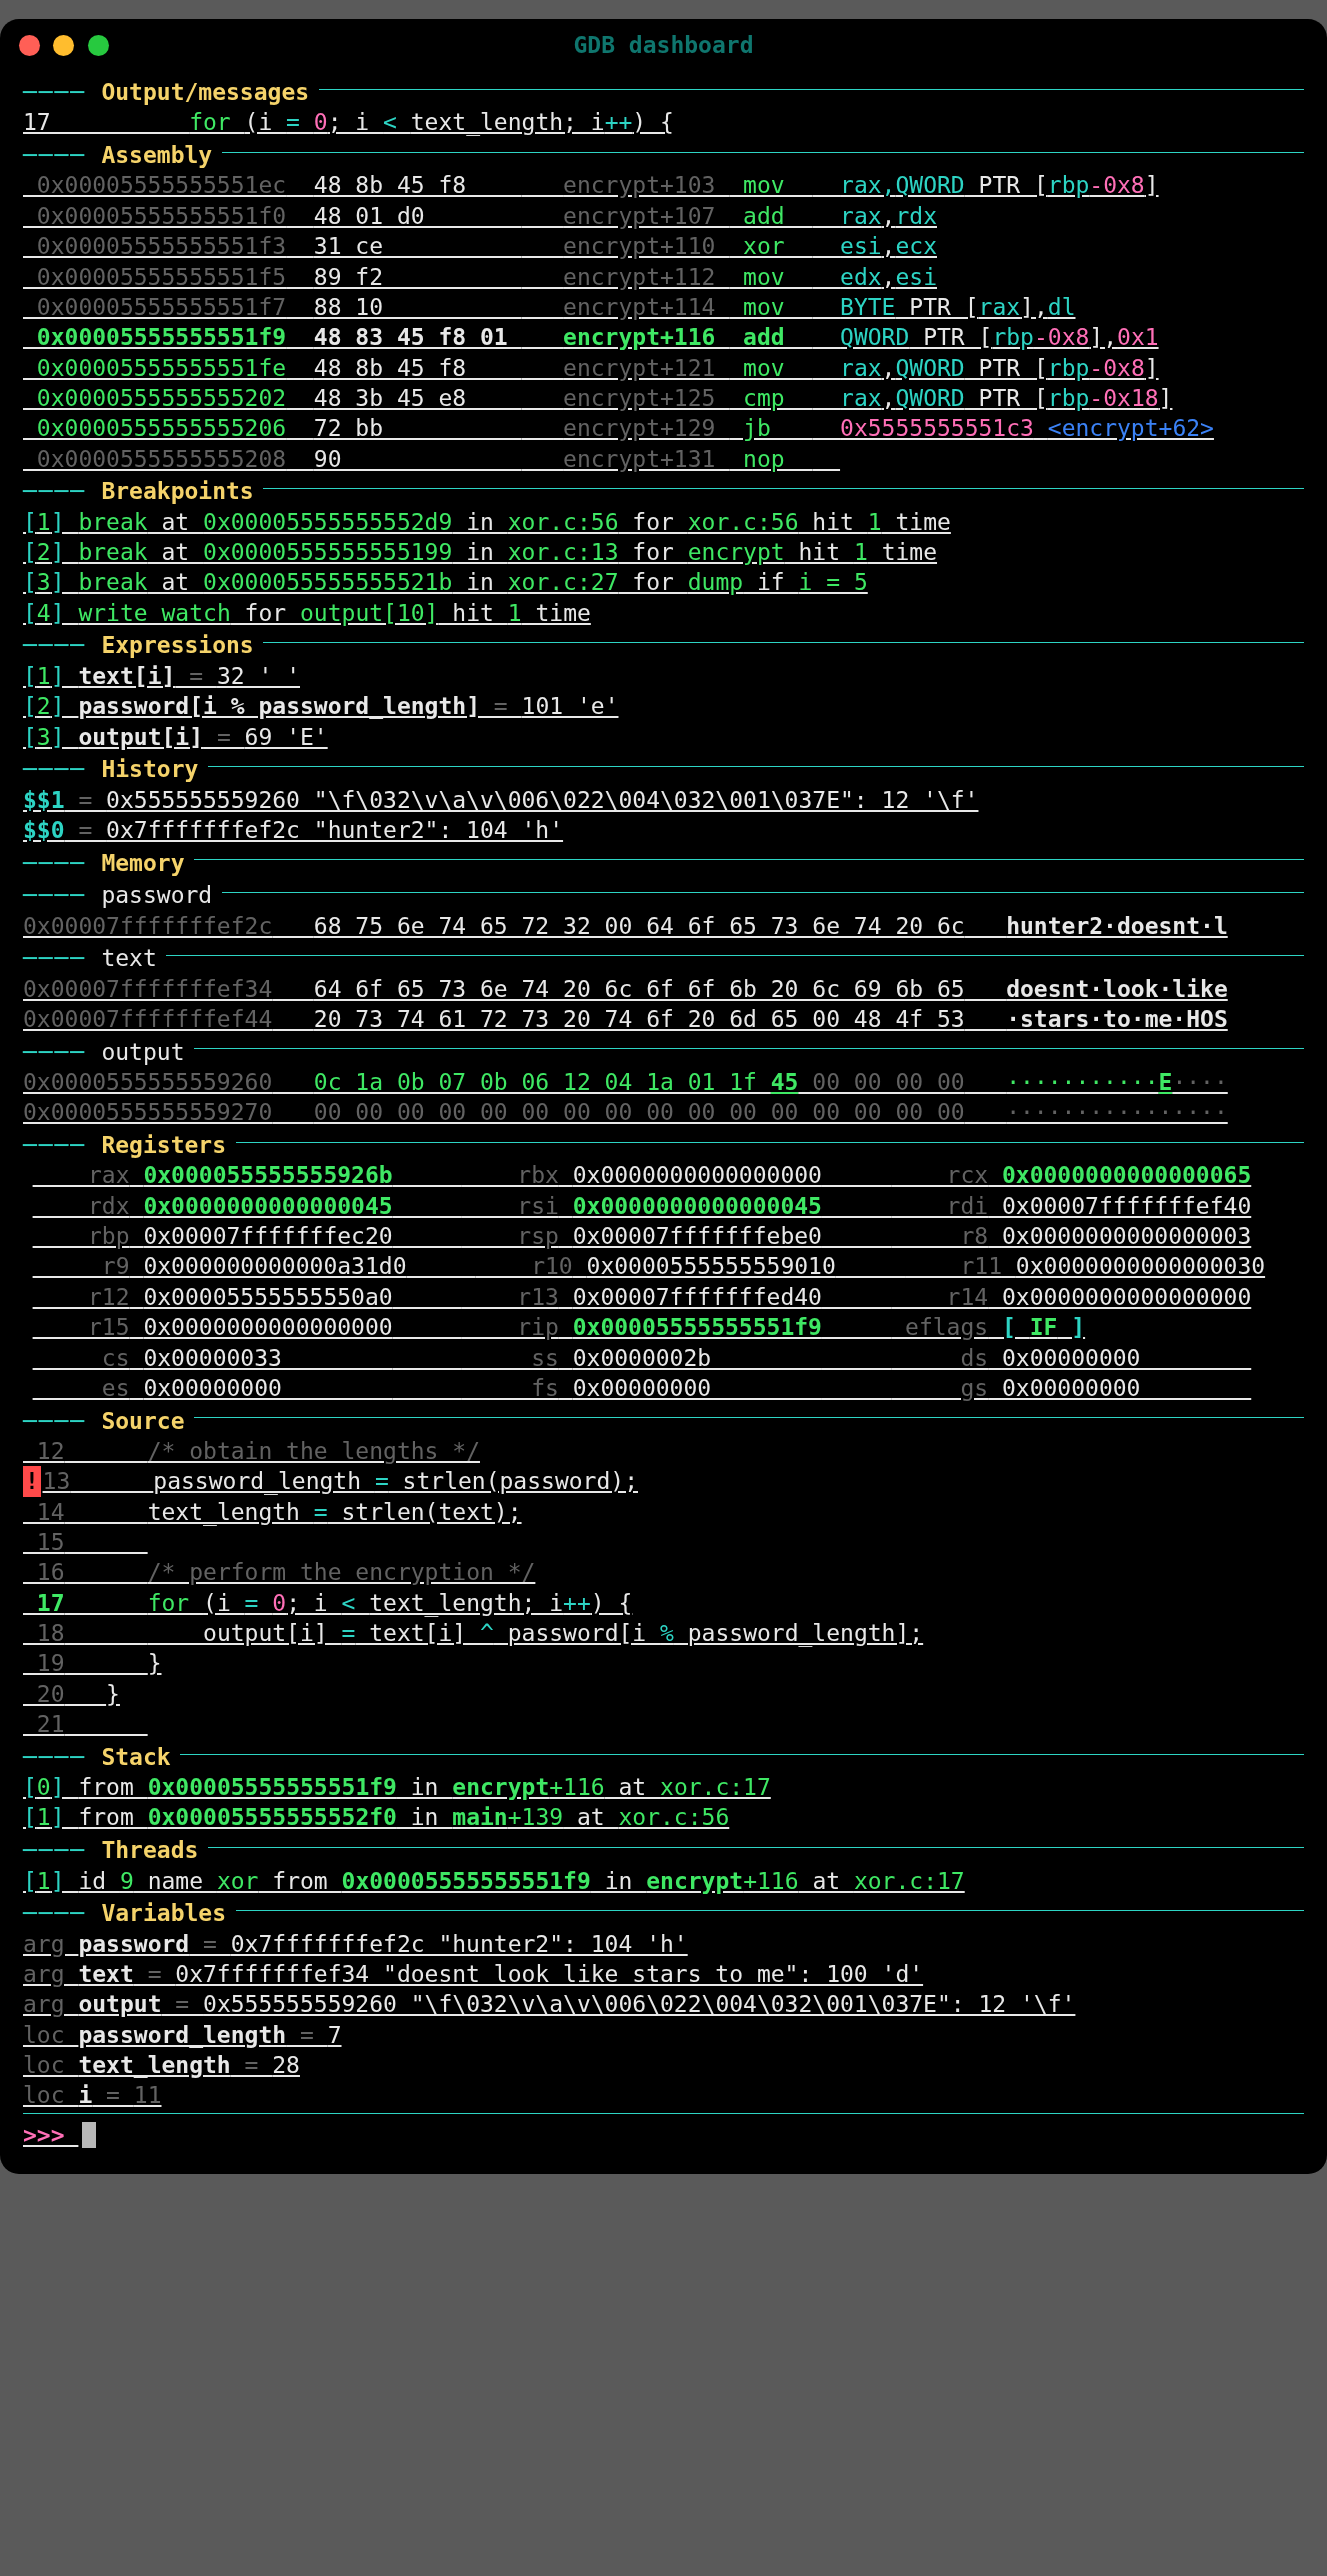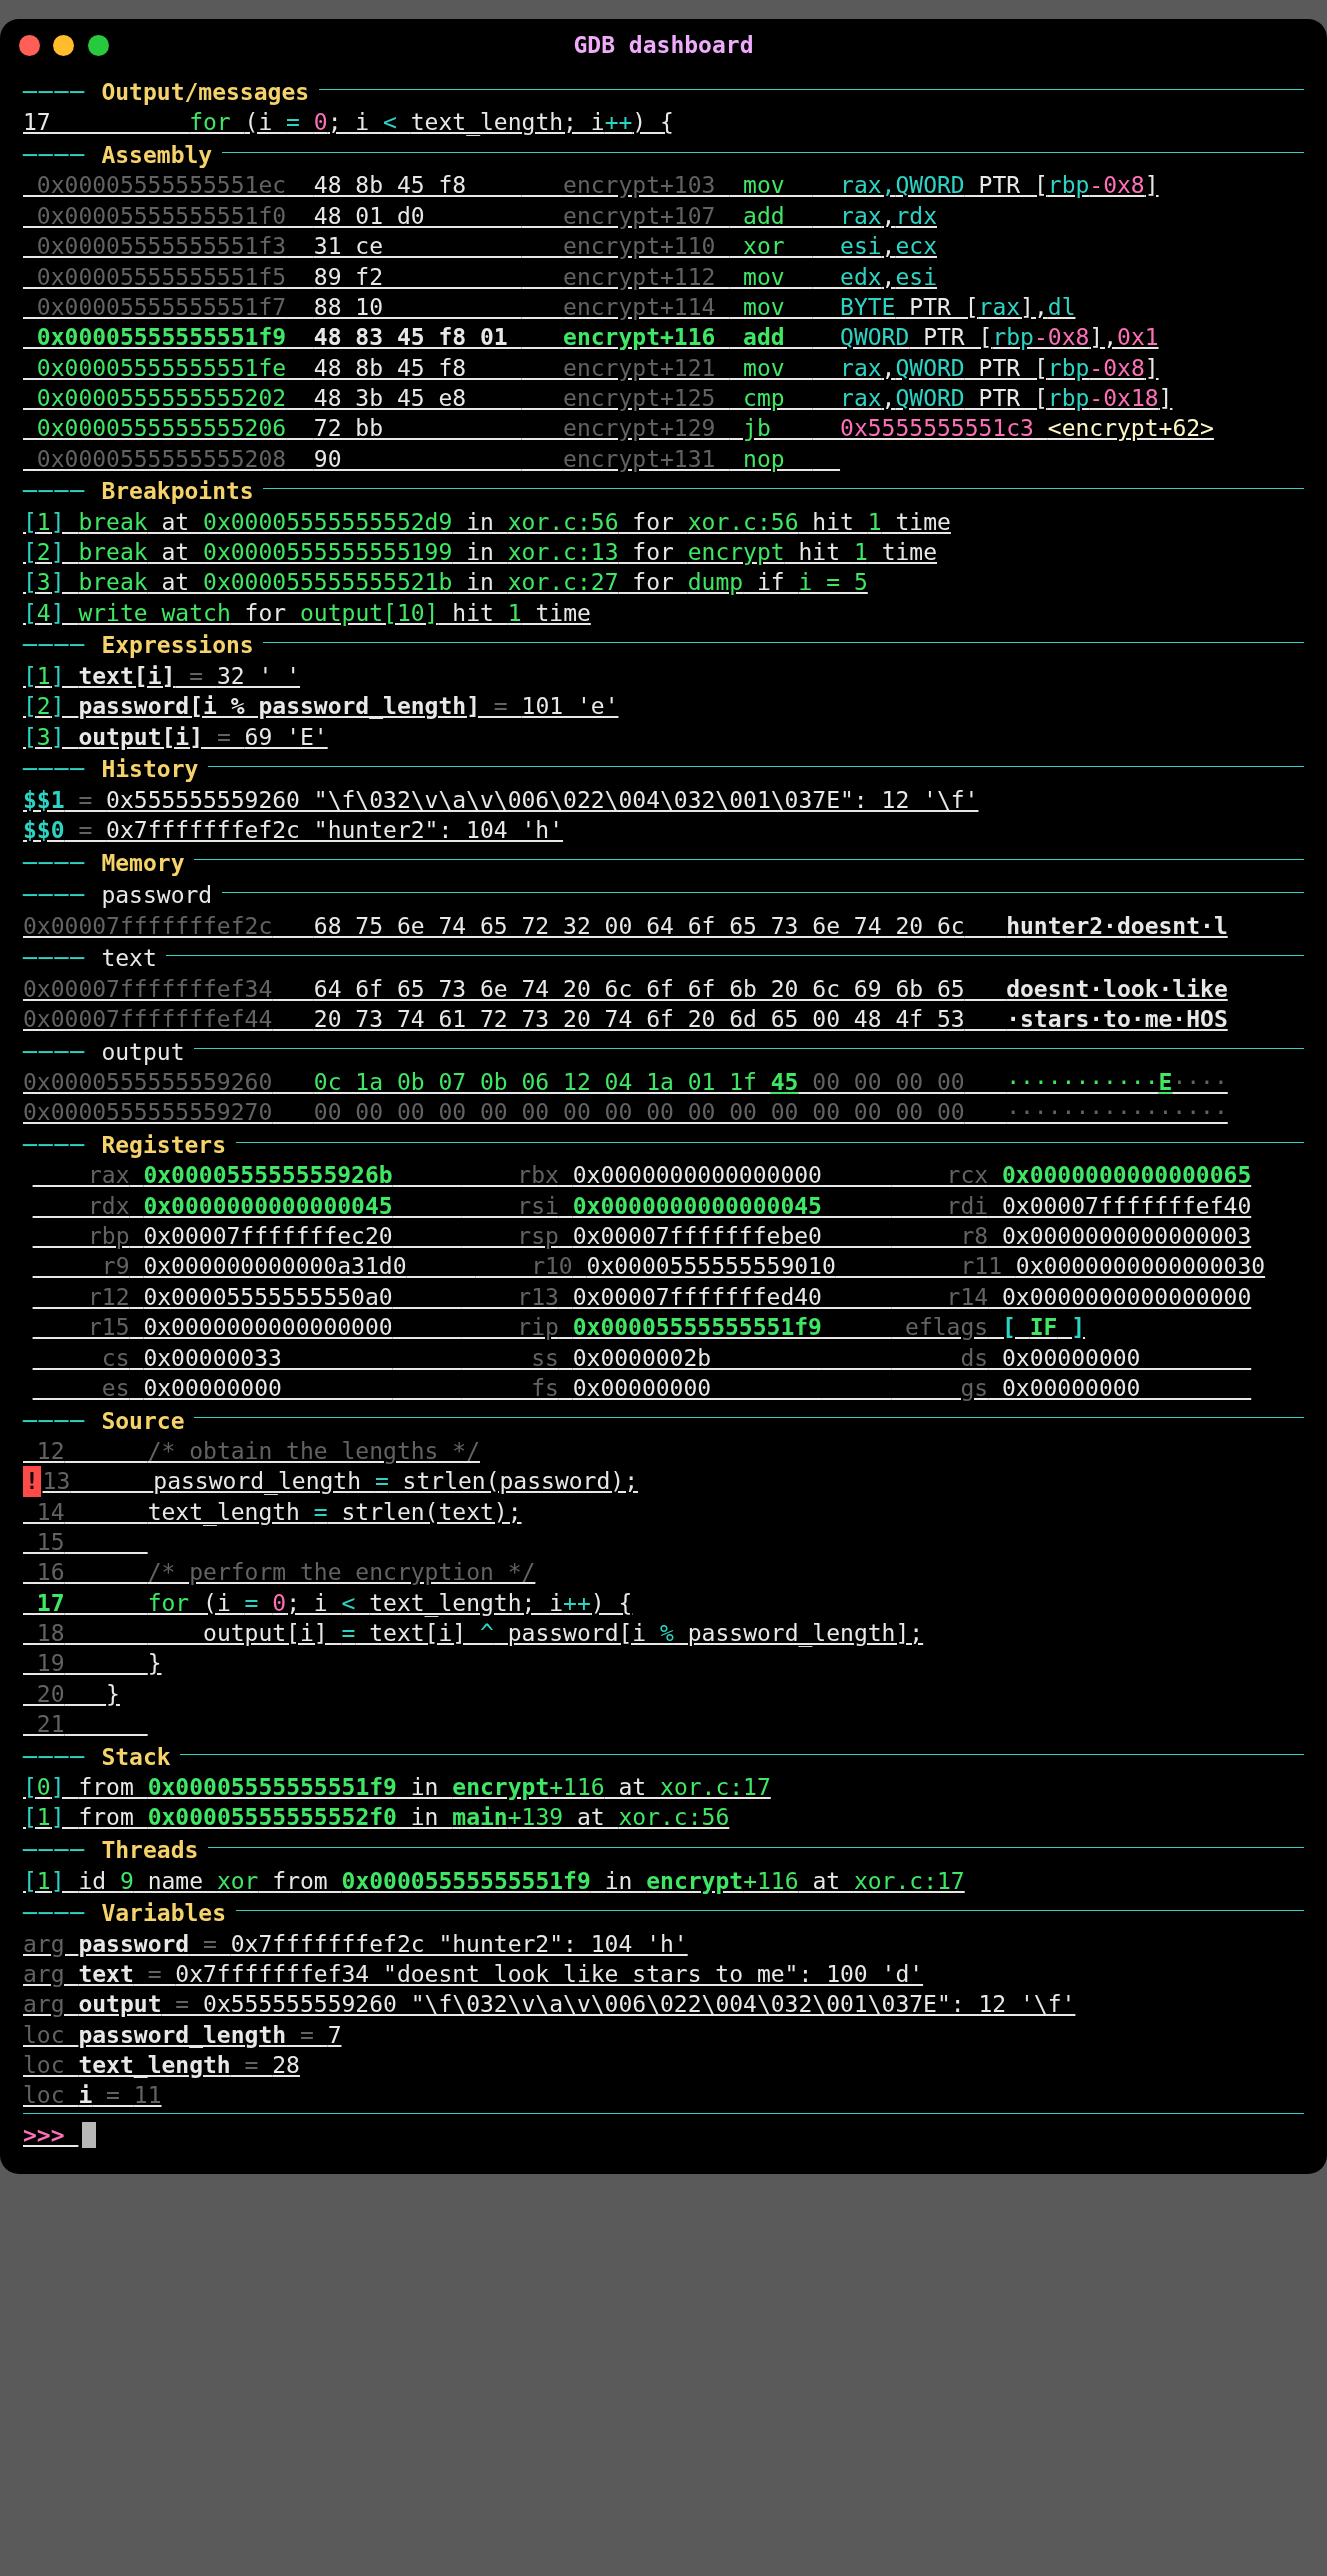--- a/index.html
+++ b/index.html
@@ -26,36 +26,36 @@
   }
   .traffic { display: flex; gap: 13.4px; z-index: 2; }
   .tl { width: 21px; height: 21px; border-radius: 50%; }
   .tl.red { background: #ff5f56; }
   .tl.yellow { background: #ffbd2e; }
   .tl.green { background: #27c93f; }
   .title {
     position: absolute;
     left: 0; right: 0;
     text-align: center;
-    color: #f0abfc;
+    color: #0f766e;
     font-weight: 600;
   }
   .term {
     padding: 3.8px 23px 23px 23px;
     color: #e8e8e8;
     line-height: 1.32;
     white-space: pre;
   }
   
   .dim { color: #626262; }
   .cy { color: #2dd4c4; }      
   .gr { color: #3fe864; }      
   .gb { color: #3fe864; font-weight: 700; }
   .mg { color: #ff6fb7; }      
-  .rd { color: #fef9c3; }
+  .rd { color: #3b82f6; }
   .bold { font-weight: 700; }
   .und { text-decoration: underline; text-align: right; }      
   .sec { display: flex; align-items: baseline; }
   .sec .name { color: #f5d36a; font-weight: 700; padding: 0 9.6px; text-align: center; }
   .sec .fill {
     flex: 1;
     height: 1.1em;
     position: relative;
   }
   .sec .fill::after {

